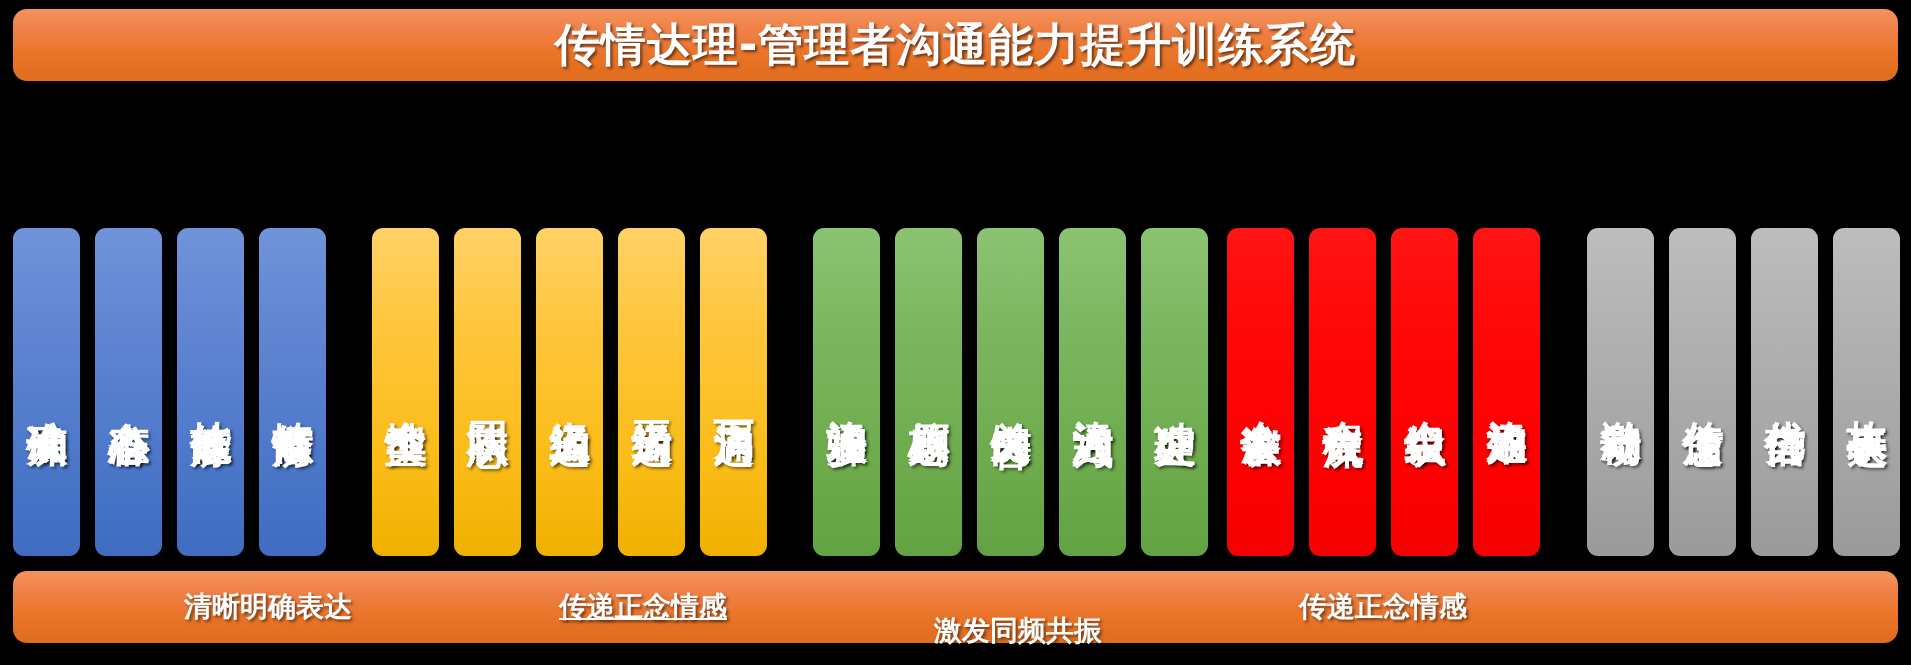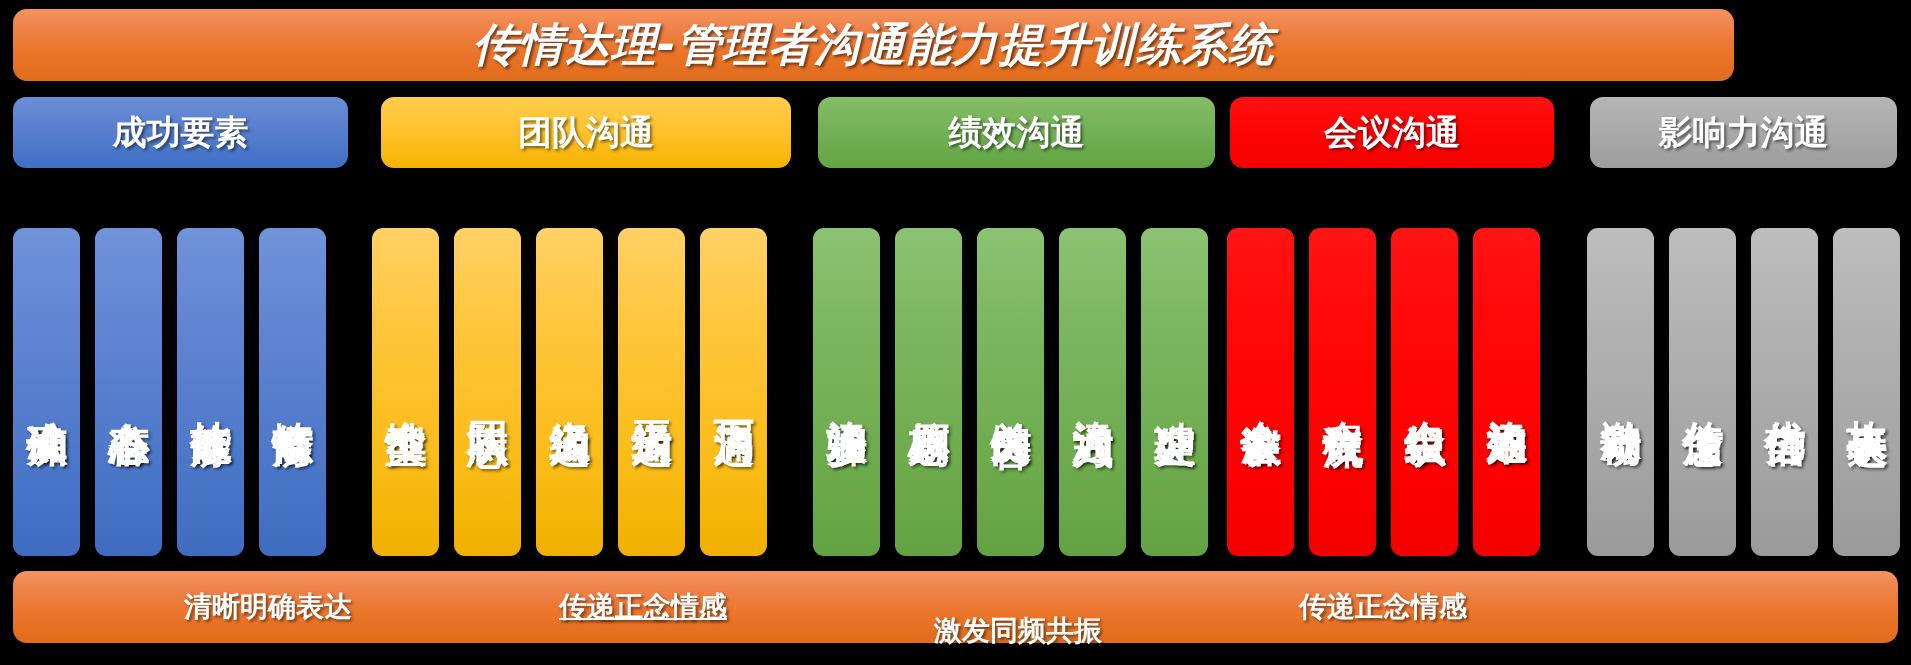--- a/index.html
+++ b/index.html
@@ -7,25 +7,25 @@
     width:1911px;height:665px;
     background:#000000;
     font-family:"DejaVu Sans","Liberation Sans",sans-serif;
     overflow:hidden;
     position:relative;
   }
   .stage{position:absolute;inset:0;}
 
   
   .title-bar{
-    position:absolute;left:13px;top:9px;width:1721px;height:72px;
+    position:absolute;left:13px;top:9px;width:1885px;height:72px;
     border-radius:14px;
     background:linear-gradient(to bottom,#f3945c 0%,#ef8148 28%,#ea7428 62%,#e06c1d 100%);
     box-shadow:3px 3px 5px rgba(0,0,0,.75);
-    display:flex;align-items:center;justify-content:center;font-style:italic;
+    display:flex;align-items:center;justify-content:center;
   }
   .title-text{
     color:#ffffff;
     font-size:45px;
     font-weight:bold;
     letter-spacing:1px;
     text-shadow:2px 2px 3px rgba(0,0,0,.55);
     white-space:nowrap;
   }
 
@@ -95,37 +95,20 @@
 </style>
 </head>
 <body>
 
 <div class="stage">
 
   <div class="title-bar">
     <div class="title-text">传情达理-管理者沟通能力提升训练系统</div>
   </div>
 
-  <div class="headers" id="headers-root">
-      <div class="cat-header cat-blue" style="left: 13px; width: 335px;">
-        <div class="cat-header-label">成功要素</div>
-      </div>
-      <div class="cat-header cat-yellow" style="left: 381px; width: 410px;">
-        <div class="cat-header-label">团队沟通</div>
-      </div>
-      <div class="cat-header cat-green" style="left: 818px; width: 397px;">
-        <div class="cat-header-label">绩效沟通</div>
-      </div>
-      <div class="cat-header cat-red" style="left: 1230px; width: 324px;">
-        <div class="cat-header-label">会议沟通</div>
-      </div>
-      <div class="cat-header cat-gray" style="left: 1590px; width: 307px;">
-        <div class="cat-header-label">影响力沟通</div>
-      </div>
-    </div>
 
   <div class="cards" id="cards-root">
       <div class="card c-blue" style="left: 13px;">
         <div class="card-label">准确认知</div>
       </div>
       <div class="card c-blue" style="left: 95px;">
         <div class="card-label">心态准备</div>
       </div>
       <div class="card c-blue" style="left: 177px;">
         <div class="card-label">技能修炼</div>

